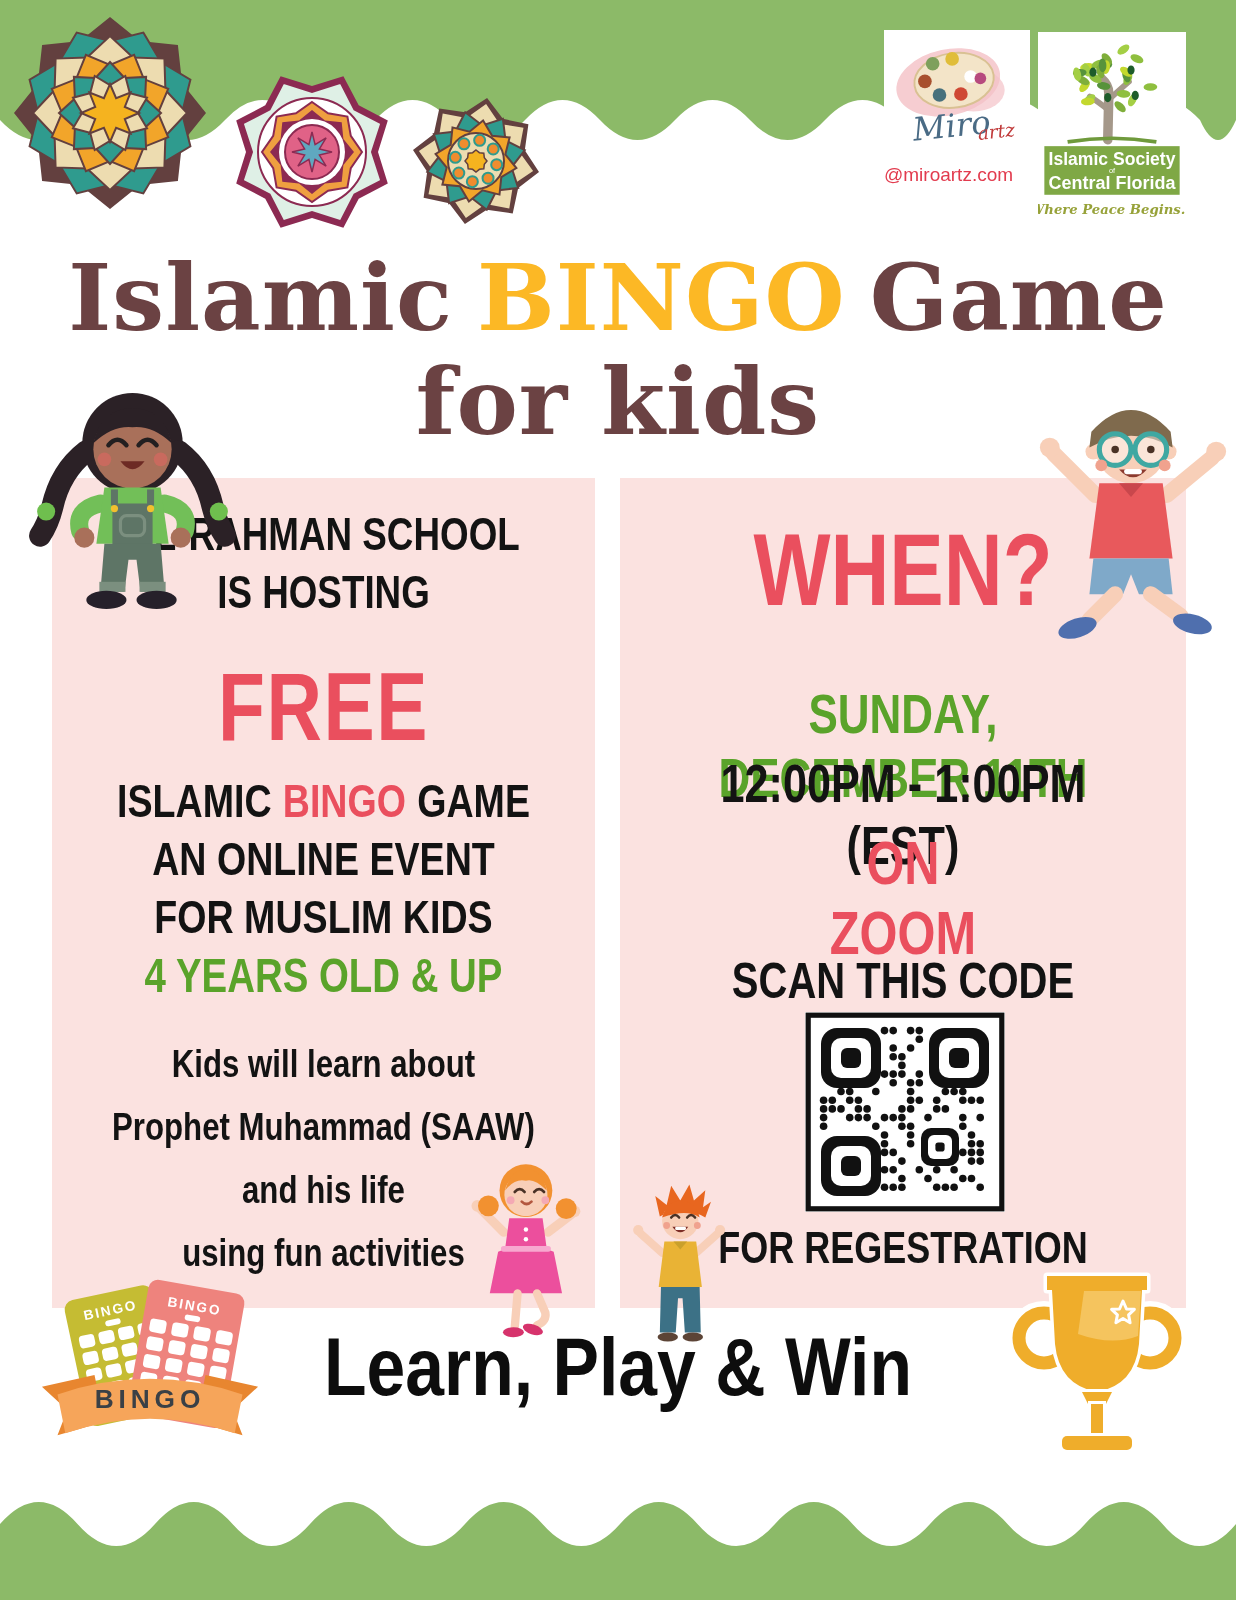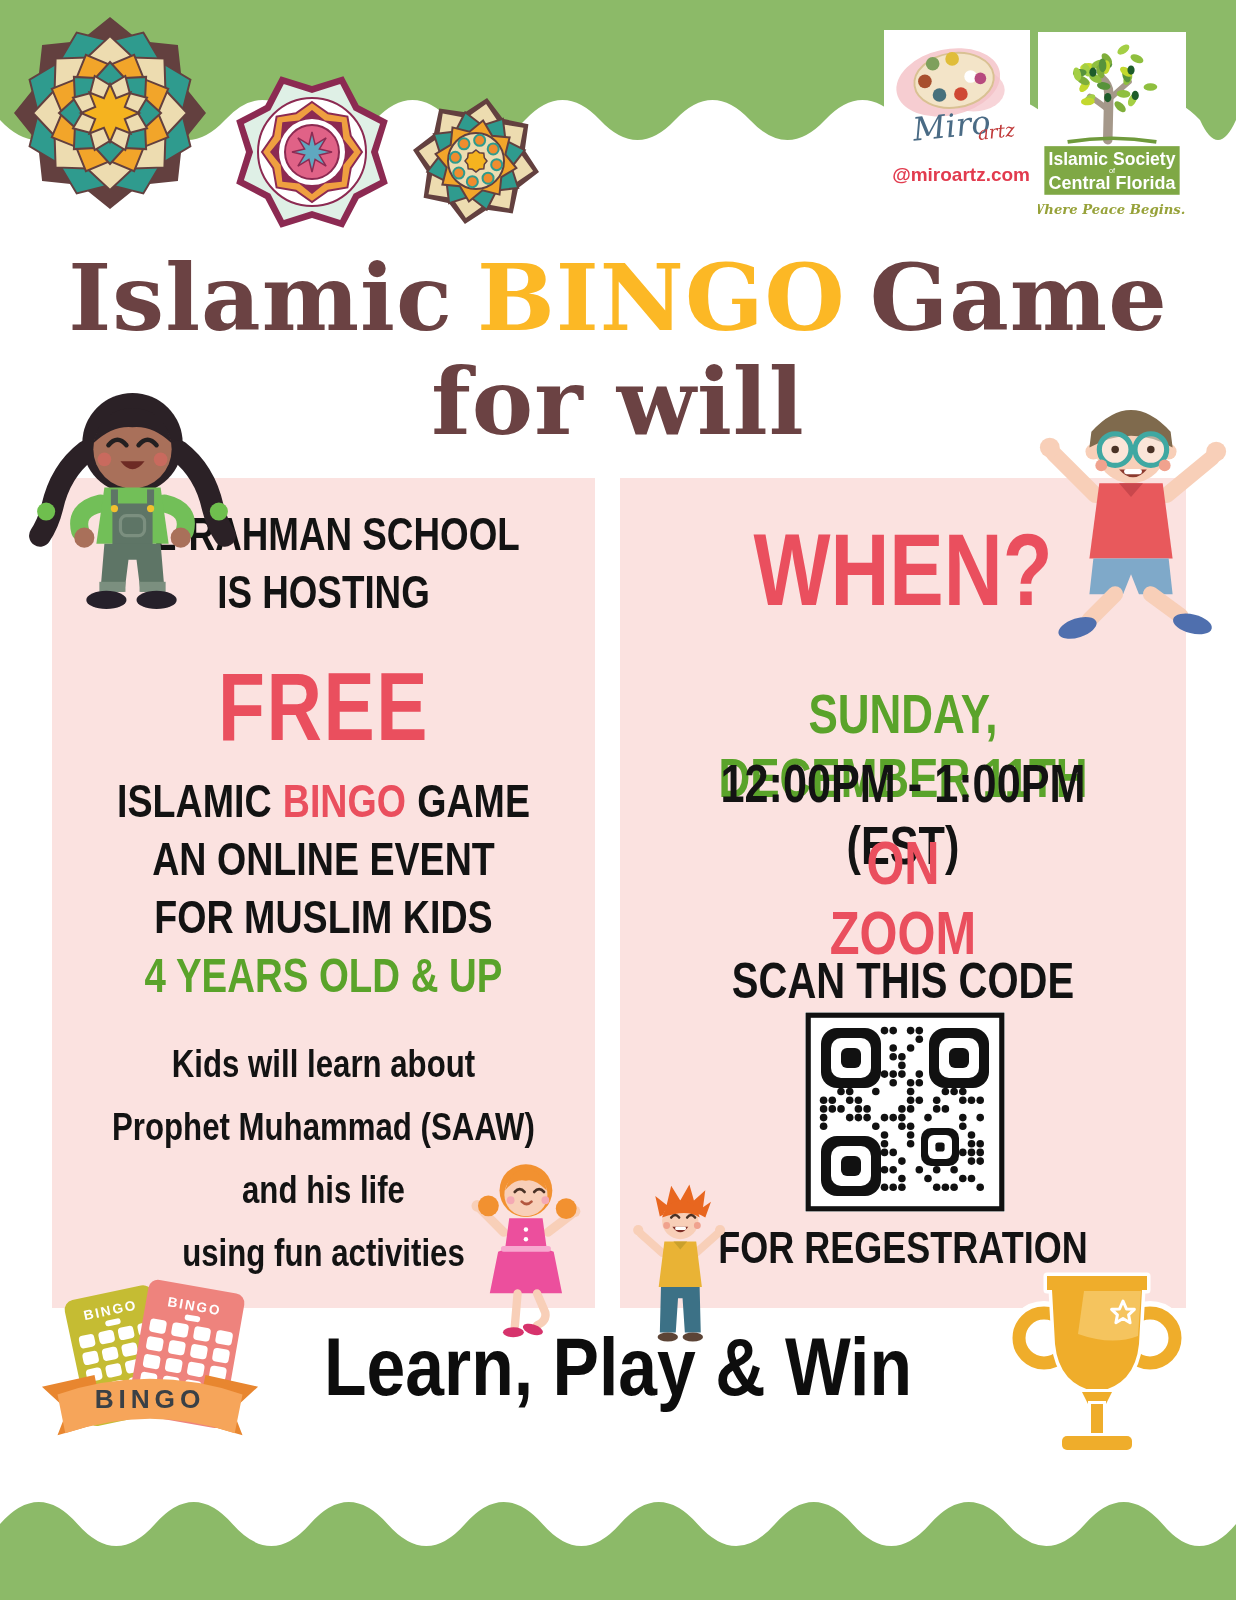--- a/index.html
+++ b/index.html
@@ -34,22 +34,22 @@
   #scan{top:952px;font-size:50px;}
   #registration{top:1222px;font-size:45px;}
   #learn{left:180px;width:876px;top:1320px;font-size:82px;color:#0d0d0d;}
   
   .panel{position:absolute;top:478px;height:830px;background:#fbe2e0;}
   #panel-left{left:52px;width:543px;}
   #panel-right{left:620px;width:566px;}
   
   .logobox{position:absolute;background:#ffffff;}
   #box-miro{left:884px;top:30px;width:146px;height:162px;}
-  #miro-handle{position:absolute;left:0;bottom:6px;width:100%;text-align:right;
-      font-weight:bold;font-size:19px;color:#e23b4e;}
+  #miro-handle{position:absolute;left:0;bottom:6px;width:100%;text-align:left;
+      font-weight:normal;font-size:19px;color:#e23b4e;}
   #box-iscf{left:1038px;top:32px;width:148px;height:204px;}
   
   #qr-box{left:805px;top:1012px;width:200px;height:200px;background:#fff;}
 </style>
 </head>
 <body>
 
 <div id="poster">
 
   <svg class="abs" style="left:0;top:0" width="1236" height="165" viewBox="0 0 1236 165">
@@ -156,21 +156,21 @@
       </g>
       <rect x="6" y="108" width="128" height="46" fill="#7fa845"></rect>
       <text x="70" y="126" text-anchor="middle" font-size="16.5" font-weight="bold" fill="#ffffff" textLength="120" lengthAdjust="spacingAndGlyphs">Islamic Society</text>
       <text x="70" y="133.5" text-anchor="middle" font-size="7" fill="#ffffff">of</text>
       <text x="70" y="149" text-anchor="middle" font-size="16.5" font-weight="bold" fill="#ffffff" textLength="120" lengthAdjust="spacingAndGlyphs">Central Florida</text>
       <text x="70" y="172" text-anchor="middle" font-family="DejaVu Serif,serif" font-style="italic" font-weight="bold" font-size="12.5" fill="#97a239">Where Peace Begins...</text>
     </svg>
   </div>
 
   <div id="title-line1"><span class="title-word">Islamic</span><span class="title-yellow">BINGO</span><span class="title-word">Game</span></div>
-  <div id="title-line2">for will</div>
+  <div id="title-line2">for kids</div>
 
   <div class="panel" id="panel-left"></div>
   <div class="panel" id="panel-right"></div>
 
   <div class="txt lp cond" id="hosting">
     <div>AL-RAHMAN SCHOOL</div>
     <div>IS HOSTING</div>
   </div>
   <div class="txt lp cond red" id="free">FREE</div>
   <div class="txt lp cond" id="event-lines">

